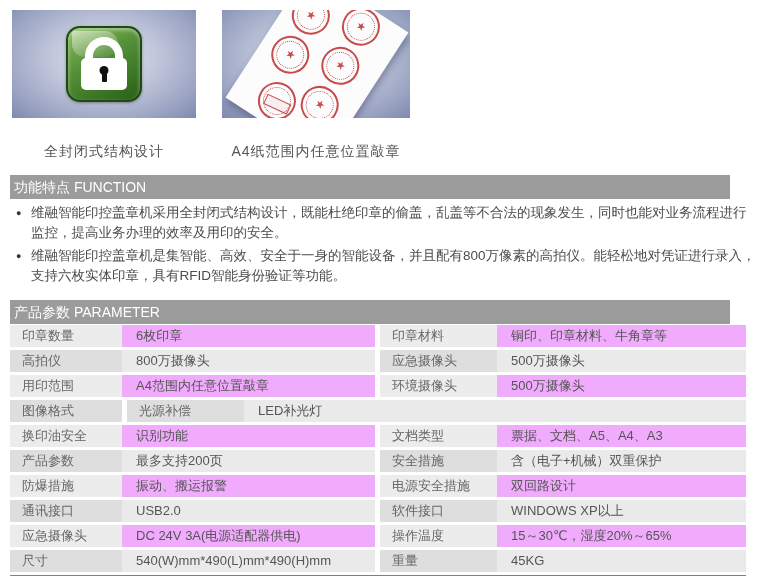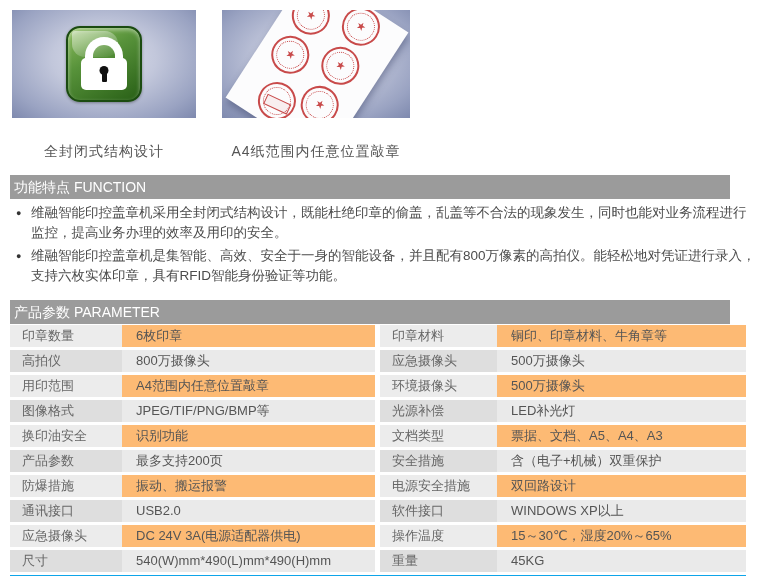--- a/index.html
+++ b/index.html
@@ -111,21 +111,21 @@
     font-size:13px; }
   .cell { box-sizing:border-box; white-space:nowrap; overflow:hidden; }
   .cell.label { color:#666; padding-left:12px; }
   .cell.value { color:#555; padding-left:14px; }
   .cell.llabel { width:112px; }
   .cell.lvalue { width:253px; }
   .half-gap { width:5px; background:#ffffff; }
   .cell.rlabel { width:117px; }
   .cell.rvalue { flex:1; }
   .prow.odd  .label { background:#ececec; }
-  .prow.odd  .value { background:#fdba74; }
+  .prow.odd  .value { background:#f0abfc; }
   .prow.even .label { background:#dedede; }
   .prow.even .value { background:#eaeaea; }
 </style>
 </head>
 <body>
 
 <div class="hero-box" id="hero-lock">
   <div class="lock-app">
     <div class="lock-shackle"></div>
     <div class="lock-body">
@@ -176,21 +176,20 @@
   </div>
     <div class="prow odd">
     <div class="cell label llabel">用印范围</div>
     <div class="cell value lvalue">A4范围内任意位置敲章</div>
     <div class="half-gap"></div>
     <div class="cell label rlabel">环境摄像头</div>
     <div class="cell value rvalue">500万摄像头</div>
   </div>
     <div class="prow even">
     <div class="cell label llabel">图像格式</div>
-    <div class="cell value lvalue">JPEG/TIF/PNG/BMP等</div>
     <div class="half-gap"></div>
     <div class="cell label rlabel">光源补偿</div>
     <div class="cell value rvalue">LED补光灯</div>
   </div>
     <div class="prow odd">
     <div class="cell label llabel">换印油安全</div>
     <div class="cell value lvalue">识别功能</div>
     <div class="half-gap"></div>
     <div class="cell label rlabel">文档类型</div>
     <div class="cell value rvalue">票据、文档、A5、A4、A3</div>

